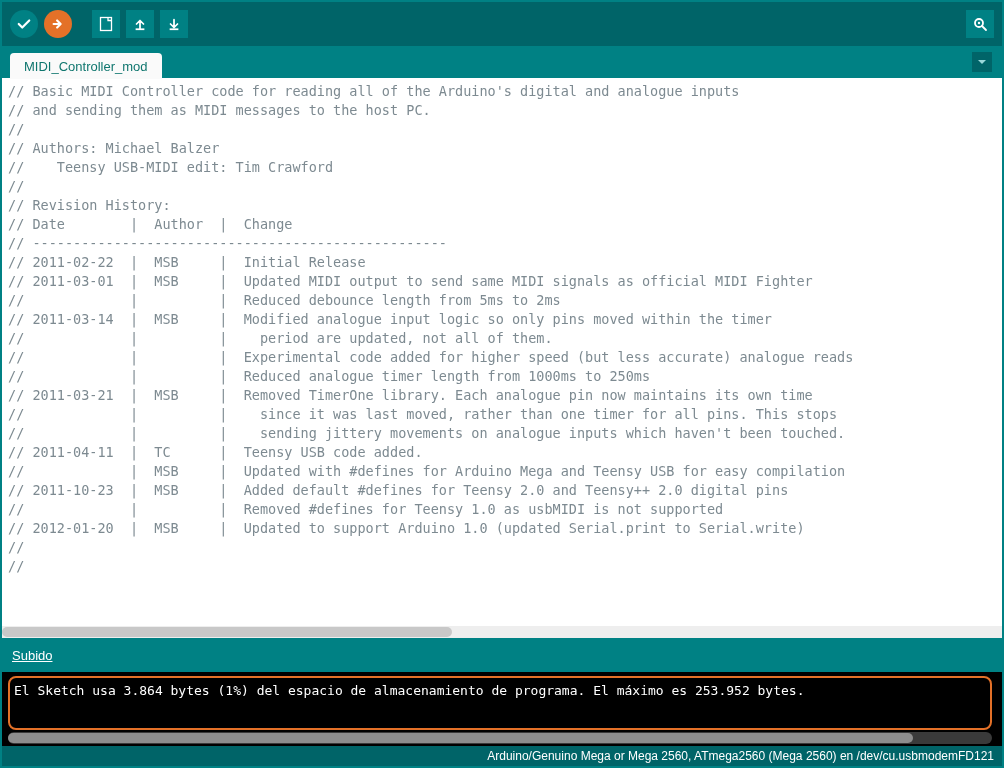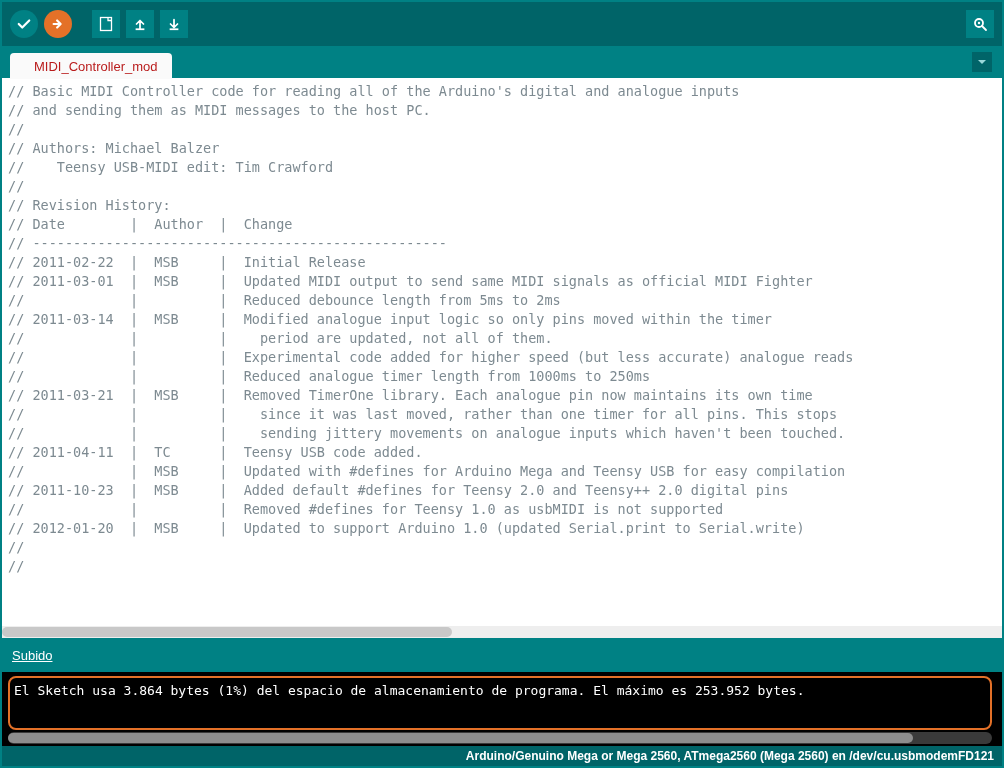--- a/index.html
+++ b/index.html
@@ -56,22 +56,22 @@
   .tabs-bar {
     background: #008184;
     height: 32px;
     display: flex;
     align-items: flex-end;
     padding-left: 8px;
     position: relative;
   }
   .tab {
     background: #fafafa;
-    color: #b91c1c;
-    padding: 6px 14px 5px 24px;
+    color: #0f766e;
+    padding: 6px 14px 5px 14px;
     font-family: Arial, sans-serif;
     font-size: 13px;
     border-top-left-radius: 4px;
     border-top-right-radius: 4px;
     cursor: pointer;
     position: relative;
     top: 1px;
   }
   .tab-menu {
     position: absolute;
@@ -168,21 +168,20 @@
   .footer-bar {
     background: #006468;
     color: #ffffff;
     font-family: Arial, sans-serif;
     font-size: 12px;
     height: 20px;
     display:flex;
     align-items:center;
     justify-content:flex-end;
     padding: 0 8px;
-    font-weight: bold;
   }
 </style>
 </head>
 <body>
 
 <div class="app">
 
   <div class="toolbar">
     <div class="tb-btn" title="Verify">
       <svg width="14" height="14" viewBox="0 0 16 16">

